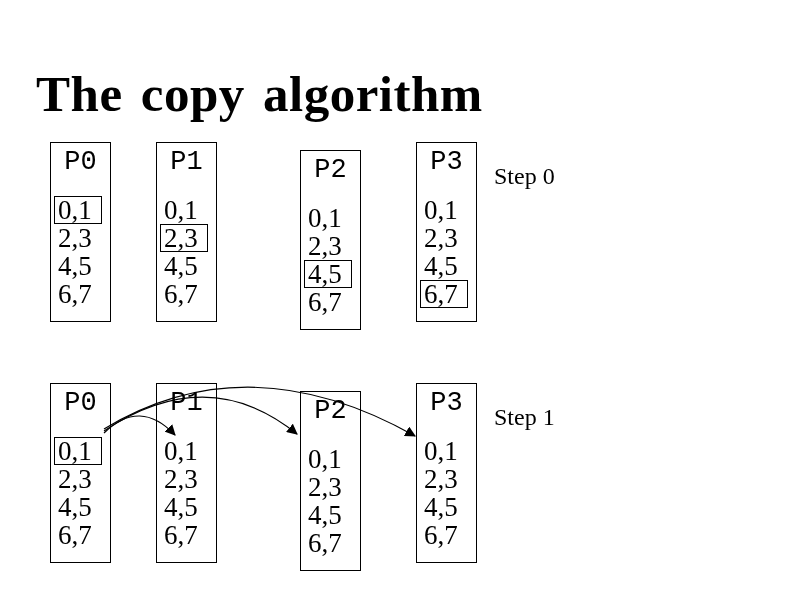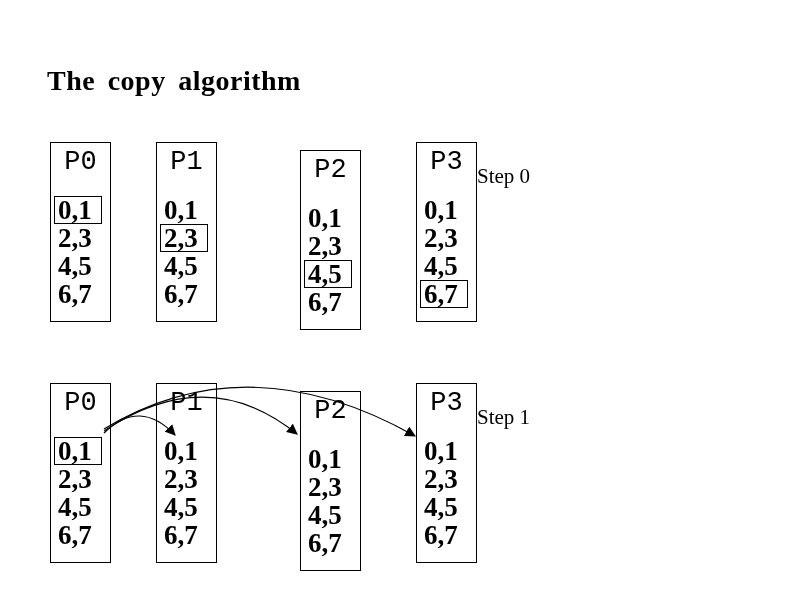--- a/index.html
+++ b/index.html
@@ -1,40 +1,40 @@
 <!DOCTYPE html>
 <html><head>
 <meta charset="utf-8">
 <style>
   html,body{margin:0;padding:0;background:#fff;}
   #slide{
     position:relative;width:800px;height:600px;background:#ffffff;
     font-family:"Liberation Serif","DejaVu Serif",serif;color:#000;overflow:hidden;
   }
   .title{
-    position:absolute;left:47px;top:66px;font-size:28px;font-weight:bold;
+    position:absolute;left:36px;top:66px;font-size:51px;font-weight:bold;
     line-height:1.1;letter-spacing:0.5px;word-spacing:5px;white-space:nowrap;
   }
   .pbox{
     position:absolute;width:59px;height:178px;border:1px solid #000;background:#fff;
   }
   .phead{
     margin-top:5px;height:28px;line-height:28px;text-align:center;font-size:27px;font-family:Liberation Mono, monospace;
   }
-  .rows{margin-top:20px;font-weight:bold;}
+  .rows{margin-top:20px;}
   .mrow{
     position:relative;height:28px;line-height:28px;font-size:27px;padding-left:7px;
     white-space:nowrap;
   }
   .mrow.hl::after{
     content:"";position:absolute;left:3px;top:0;width:46px;height:26px;
     border:1px solid #000;pointer-events:none;
   }
   .steplabel{
-    position:absolute;left:477px;font-size:21px;line-height:28px;white-space:nowrap;
+    position:absolute;left:494px;font-size:24px;line-height:28px;white-space:nowrap;
   }
   #step0-label{top:162px;}
   #step1-label{top:403px;}
   #arrow-layer{position:absolute;left:0;top:0;width:800px;height:600px;pointer-events:none;}
   
   .c0{left:50px;}.c1{left:156px;}.c2{left:300px;margin-top:8px;}.c3{left:416px;}
   .r0{top:142px;}.r1{top:383px;}
 </style>
 </head>
 <body>

